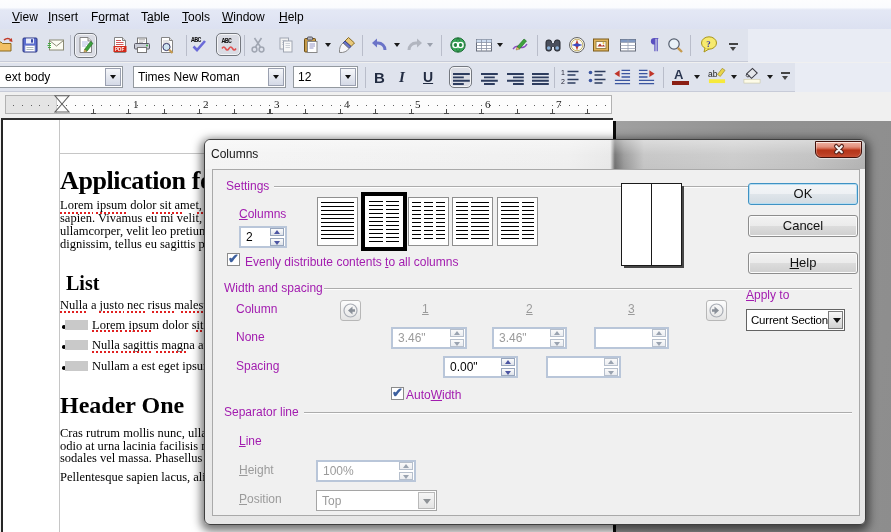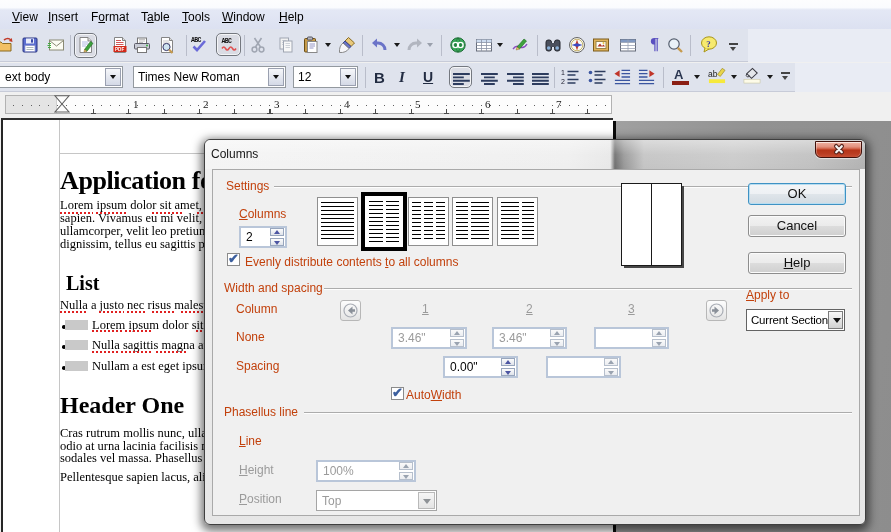--- a/index.html
+++ b/index.html
@@ -70,21 +70,21 @@
 #closebtn { position:absolute; left:610px; top:1px; width:47px; height:17px; z-index:5;
   border:1px solid #41110b; border-radius:0 0 6px 6px;
   background:linear-gradient(#f0b2a2,#e2917e 32%,#cf5a40 47%,#b53418 53%,#ba3d22 78%,#c64e33);
   box-shadow:inset 0 1px 0 rgba(255,255,255,0.65), inset 1px 0 0 rgba(255,255,255,0.3), inset -1px 0 0 rgba(255,255,255,0.3), 0 1px 1px rgba(255,255,255,0.6);
 }
 #closebtn svg { position:absolute; left:16px; top:1px; }
 #client { position:absolute; left:7px; top:29px; width:648px; height:347px;
   background:#f0f0f0; border:1px solid #a9a9a9; }
 
 
-.lbl { position:absolute; font-size:12px; color:#c2410c; white-space:nowrap; }
+.lbl { position:absolute; font-size:12px; color:#a21caf; white-space:nowrap; }
 .dis { color:#9b9b9b; }
 .grpline { position:absolute; height:1px; background:#acacac; box-shadow:0 1px 0 rgba(255,255,255,0.9); }
 
 .spin { position:absolute; background:#fff; border:2px solid #b9c6d9; }
 .spin .tx { position:absolute; left:5px; top:2px; font-size:12px; }
 .spin .btns { position:absolute; right:0px; top:0px; width:16px; bottom:0px; }
 .sb { position:absolute; left:1px; right:1px; height:8px; border:1px solid #98a6bd;
   background:linear-gradient(#fcfcfc,#dfe3ea); }
 .sb.up { top:0px; } .sb.dn { bottom:0px; }
 .sb i { position:absolute; left:3px; width:0; height:0; border:3px solid transparent; }
@@ -105,21 +105,21 @@
 .dropdown.off .db:after { border-top-color:#8e9296; }
 
 .cbx { position:absolute; width:13px; height:13px; background:#fff; border:1px solid #8b8b8b; }
 .cbx:after { content:"\2714"; position:absolute; left:0px; top:-3px; font-size:13px; font-weight:bold; color:#3c5f9e; }
 
 .thumb { position:absolute; width:41px; height:49px; background:#fff; border:1px solid #8f8f8f;
   padding:4px 3px; display:flex; gap:3px; }
 .thumb div { background:repeating-linear-gradient(#000 0 1px,transparent 1px 4px); }
 .th-sel { width:46px; height:59px; border:4px solid #000; padding:5px 4px; }
 
-.btn { position:absolute; width:98px; height:22px; border:1px solid #8d8d8d; border-radius:3px;
+.btn { position:absolute; width:110px; height:22px; border:1px solid #8d8d8d; border-radius:3px;
   background:linear-gradient(#f2f2f2,#ebebeb 48%,#dcdcdc 52%,#cfcfcf);
   font-size:13px; color:#111; text-align:center; line-height:20px;
   box-shadow:inset 0 0 0 1px #fbfbfb; }
 #okbtn { border:1px solid #3e92c4; box-shadow:inset 0 0 0 1px #b8ddf0;
   background:linear-gradient(#f3f5f7,#eef1f4 48%,#dfe5ea 52%,#d2dbe2); }
 
 .navbtn { position:absolute; width:21px; height:21px; border:1px solid #b7b7b7; border-radius:3px;
   background:linear-gradient(#fdfdfd,#e4e4e4); }
 
 #preview { position:absolute; left:408px; top:13px; width:61px; height:83px; background:#fff;
@@ -555,21 +555,21 @@
           </span>
           <span class="sb dn">
             <i></i>
           </span>
         </span>
     </div>
 
     <div class="cbx" style="left:178px; top:217px;"></div>
     <span class="lbl" style="left:193px; top:218px">Auto<u>W</u>idth</span>
 
-    <span class="lbl" style="left:11px; top:235px">Phasellus line</span>
+    <span class="lbl" style="left:11px; top:235px">Separator line</span>
     <div class="grpline" style="left:91px; top:242px; width:548px;"></div>
 
     <span class="lbl" style="left:26px; top:264px"><u>L</u>ine</span>
 
     <span class="lbl dis" style="left:26px; top:293px"><u>H</u>eight</span>
     <div class="spin off" style="left:103px; top:290px; width:100px; height:22px;">
       <span class="tx dis">100%</span>
       <span class="btns">
           <span class="sb up">
             <i></i>

